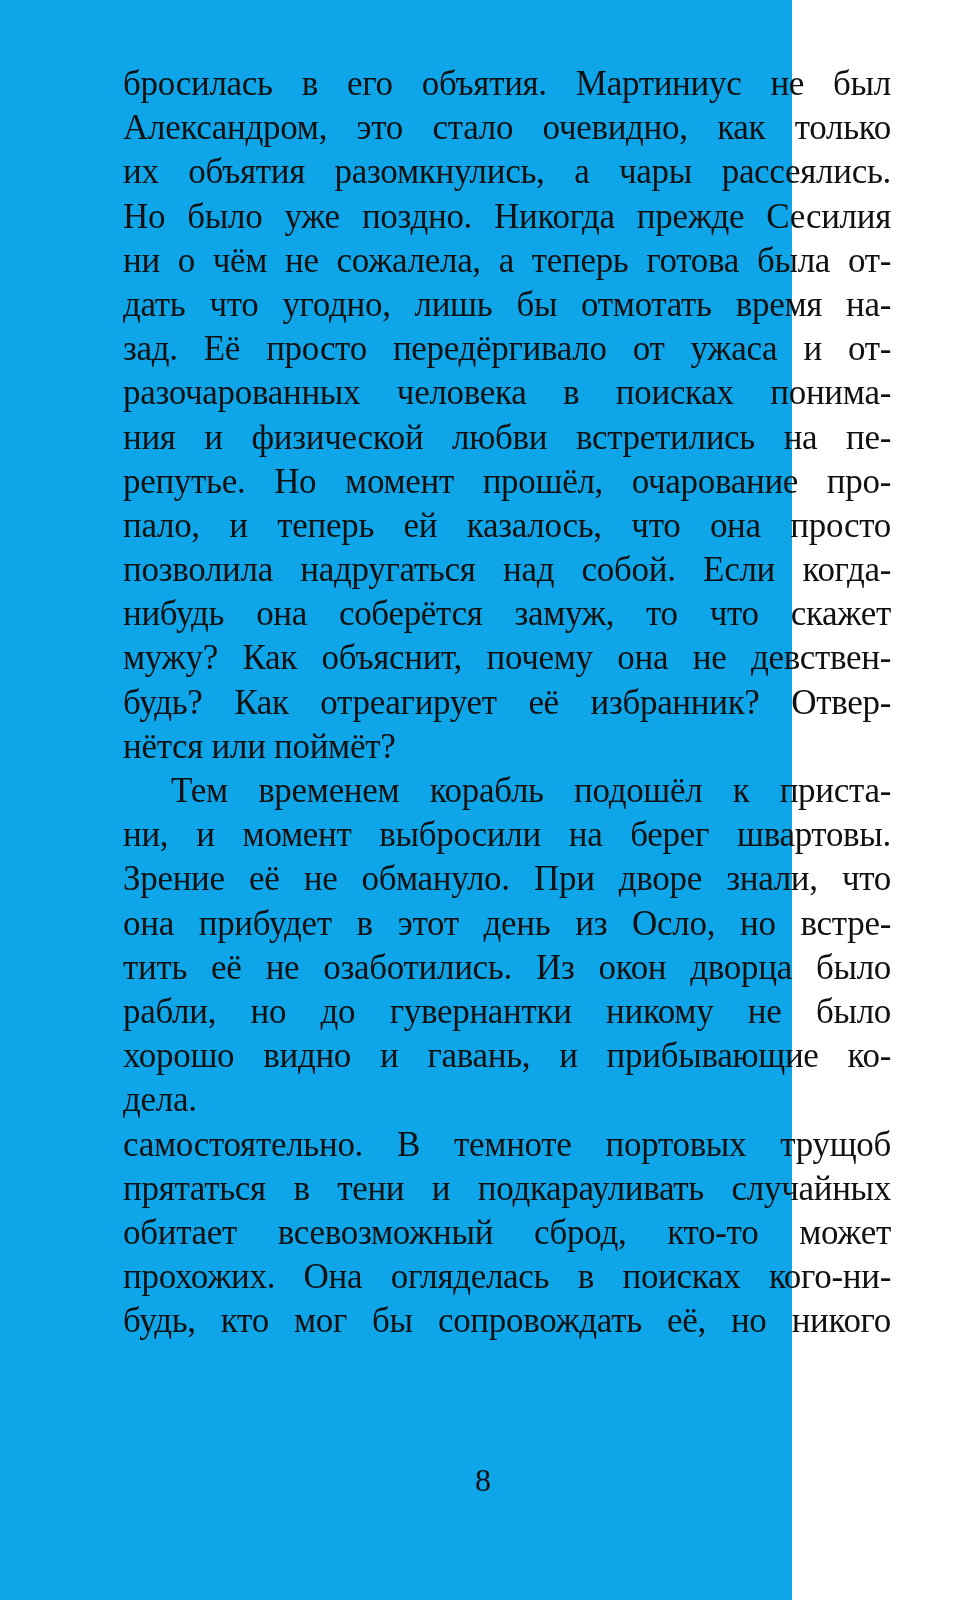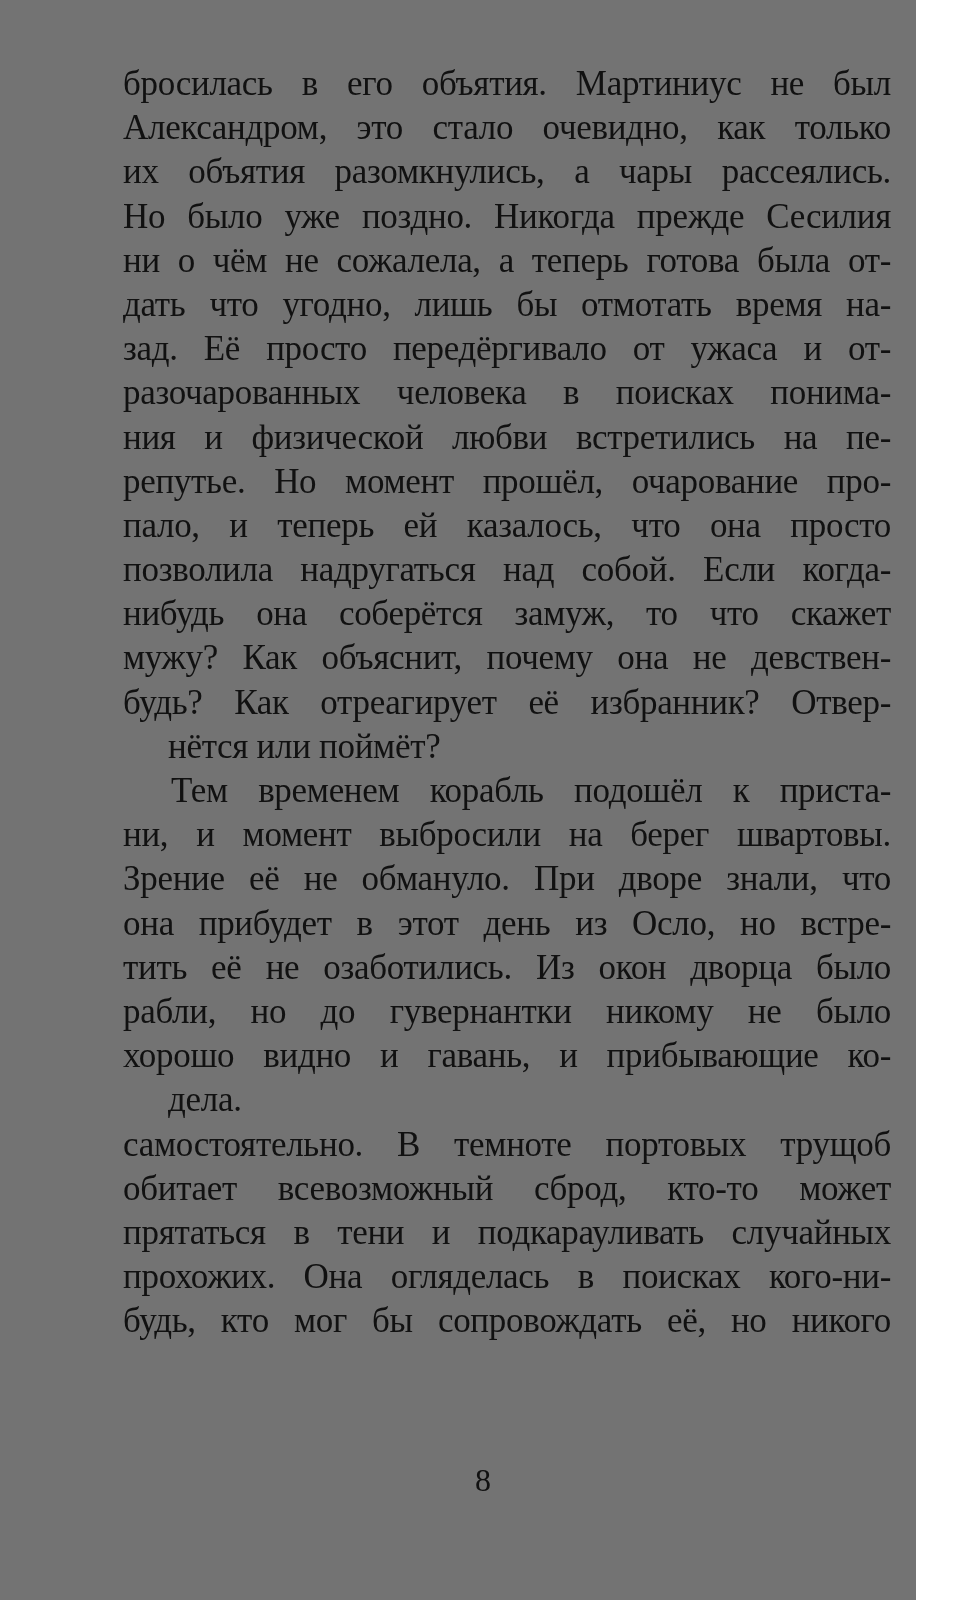--- a/index.html
+++ b/index.html
@@ -9,23 +9,23 @@
   }
   body {
     width: 966px;
     height: 1600px;
     position: relative;
     overflow: hidden;
   }
   .page {
     position: absolute;
     left: 0; top: 0;
-    width: 916px;
+    width: 792px;
     height: 1600px;
-    background: #737373;
+    background: #0ea5e9;
   }
   .text-column {
     position: absolute;
     left: 123px;
     top: 62px;
     width: 768px;
     font-family: "Liberation Serif", "DejaVu Serif", serif;
     font-size: 35px;
     color: #111111;
   }
@@ -33,21 +33,20 @@
     display: block;
     height: 44.2px;
     line-height: 44.2px;
     white-space: nowrap;
     text-align: justify;
     text-align-last: justify;
     letter-spacing: -0.3px;
   }
   .line.last {
     text-align-last: left;
-    margin-left: 45px;
   }
   .line.indent {
     padding-left: 48px;
   }
   .page-number {
     position: absolute;
     left: 0;
     width: 966px;
     top: 1462px;
     text-align: center;
@@ -79,19 +78,19 @@
     <span class="line last">нётся или поймёт?</span>
     <span class="line indent">Тем временем корабль подошёл к приста-</span>
     <span class="line">ни, и момент выбросили на берег швартовы.</span>
     <span class="line">Зрение её не обмануло. При дворе знали, что</span>
     <span class="line">она прибудет в этот день из Осло, но встре-</span>
     <span class="line">тить её не озаботились. Из окон дворца было</span>
     <span class="line">рабли, но до гувернантки никому не было</span>
     <span class="line">хорошо видно и гавань, и прибывающие ко-</span>
     <span class="line last">дела.</span>
     <span class="line">самостоятельно. В темноте портовых трущоб</span>
+    <span class="line">прятаться в тени и подкарауливать случайных</span>
     <span class="line">обитает всевозможный сброд, кто-то может</span>
-    <span class="line">прятаться в тени и подкарауливать случайных</span>
     <span class="line">прохожих. Она огляделась в поисках кого-ни-</span>
     <span class="line">будь, кто мог бы сопровождать её, но никого</span>
   </div>
   <div class="page-number">8</div>
 </div>
 
 </body></html>

